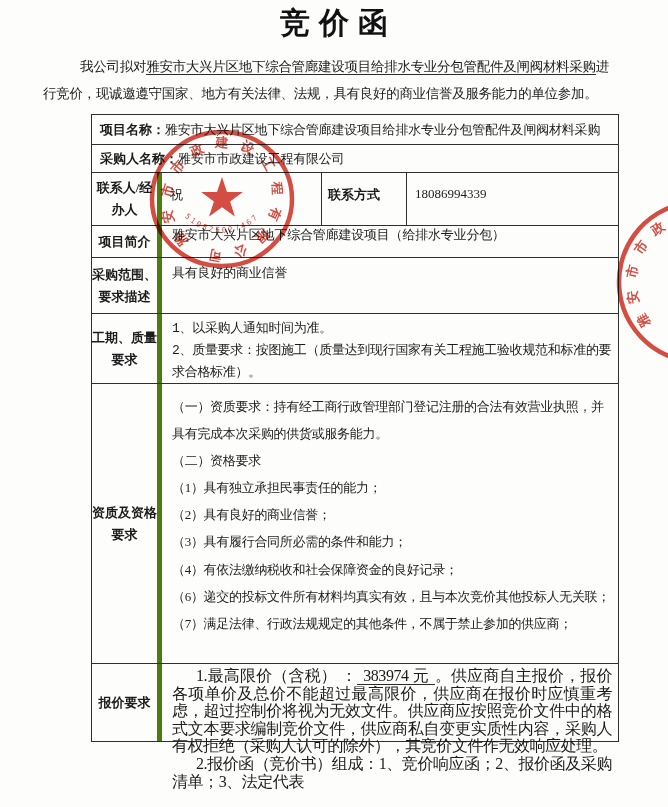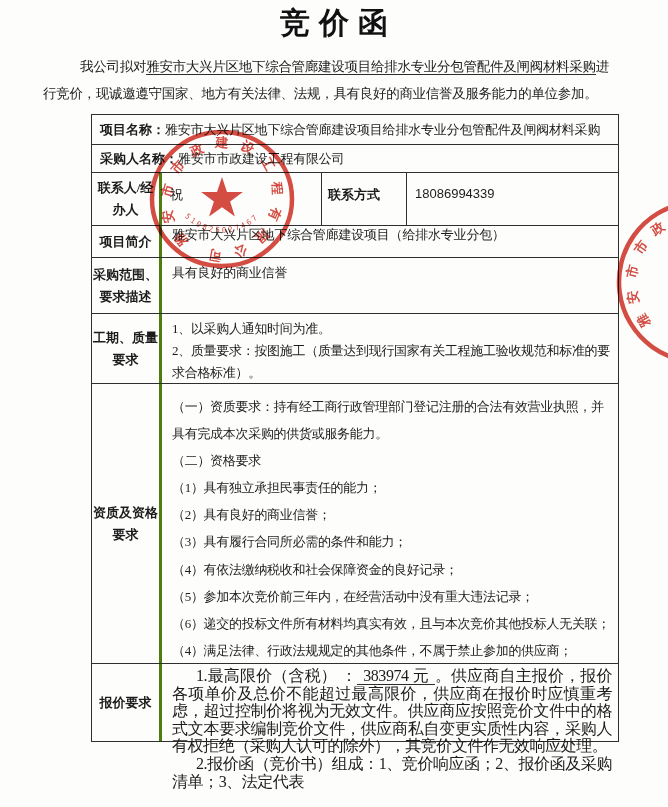--- a/index.html
+++ b/index.html
@@ -28,36 +28,36 @@
     border:1px solid #2f2f2f; background:transparent;
     font-size:13px;
     margin-left:36px;
   }
   .row { display:flex; border-bottom:1px solid #2f2f2f; }
   .row:last-child { border-bottom:none; }
   .r1{height:30px;} .r2{height:28px;} .r3{height:53px;} .r4{height:32px;}
   .r5{height:56px;} .r6{height:70px;} .r7{height:280px;} .r8{height:52px;} .r9{height:77px;}
 
   .lcell {
-    width:70px; flex:0 0 70px; border-right:3px solid #4d7c0f;
+    width:70px; flex:0 0 70px; border-right:5px solid #4d7c0f;
     display:flex; align-items:center; font-weight:bold;
   }
   .lcell .ltext { width:100%; text-align:center; line-height:22px; }
   .ccell { flex:1 1 auto; padding:0 6px 0 10px; }
   .fullcell { flex:1 1 auto; padding:0 6px 0 8px; display:flex; align-items:center; }
   .blabel { font-weight:bold; }
   .val { letter-spacing:-0.2px; }
 
   .namecell { flex:0 0 160px; border-right:1px solid #2f2f2f; padding:13px 4px 0 8px; }
   .methcell { flex:0 0 85px; border-right:1px solid #2f2f2f; padding:13px 4px 0 6px; font-weight:bold; }
-  .phonecell { flex:1 1 auto; padding:13px 4px 0 8px; font-family:Liberation Sans, sans-serif; }
+  .phonecell { flex:1 1 auto; padding:13px 4px 0 8px; font-family:Liberation Serif, serif; }
 
   .vcenter { display:flex; align-items:flex-start; }
   .toppad  { padding-top:6px; }
-  .sched { padding-top:4px; line-height:22px; letter-spacing:-0.3px; }
+  .sched { padding-top:4px; line-height:22px; letter-spacing:-0.3px;font-family:Liberation Mono, monospace; }
   .qual  { padding-top:9px; line-height:27.1px; letter-spacing:-0.3px; }
   .qual p { margin:0; }
   .pub   { padding-top:5px; line-height:22px; letter-spacing:-0.2px; }
   .quote { padding-top:3px; line-height:17.6px; font-size:16px; letter-spacing:-0.45px; }
   .quote p { text-indent:24px; text-align:justify; }
   .price-u { border-bottom:1px solid #2c2c2c; padding:0 6px; }
 
   svg.stamp { position:absolute; mix-blend-mode:multiply; opacity:0.88; }
   #stamp1 { left:146px; top:126px; }
   #stamp2 { left:601px; top:190px; }
@@ -138,23 +138,22 @@
       <div class="lcell">
         <span class="ltext">资质及资格要求</span>
       </div>
       <div class="ccell qual">
         <p>（一）资质要求：持有经工商行政管理部门登记注册的合法有效营业执照，并具有完成本次采购的供货或服务能力。</p>
         <p>（二）资格要求</p>
         <p>（1）具有独立承担民事责任的能力；</p>
         <p>（2）具有良好的商业信誉；</p>
         <p>（3）具有履行合同所必需的条件和能力；</p>
         <p>（4）有依法缴纳税收和社会保障资金的良好记录；</p>
-        <p>（5）参加本次竞价前三年内，在经营活动中没有重大违法记录；</p>
         <p>（6）递交的投标文件所有材料均真实有效，且与本次竞价其他投标人无关联；</p>
-        <p>（4）满足法律、行政法规规定的其他条件，不属于禁止参加的供应商；</p>
+        <p>（7）满足法律、行政法规规定的其他条件，不属于禁止参加的供应商；</p>
       </div>
     </div>
 
 
     <div class="row r9">
       <div class="lcell">
         <span class="ltext">报价要求</span>
       </div>
       <div class="ccell quote">
         <p><span>1.最高限价（含税） ：</span><span class="price-u">383974 元</span><span>。供应商自主报价，报价各项单价及总价不能超过最高限价，供应商在报价时应慎重考虑，超过控制价将视为无效文件。供应商应按照竞价文件中的格式文本要求编制竞价文件，供应商私自变更实质性内容，采购人有权拒绝（采购人认可的除外），其竞价文件作无效响应处理。</span></p>

